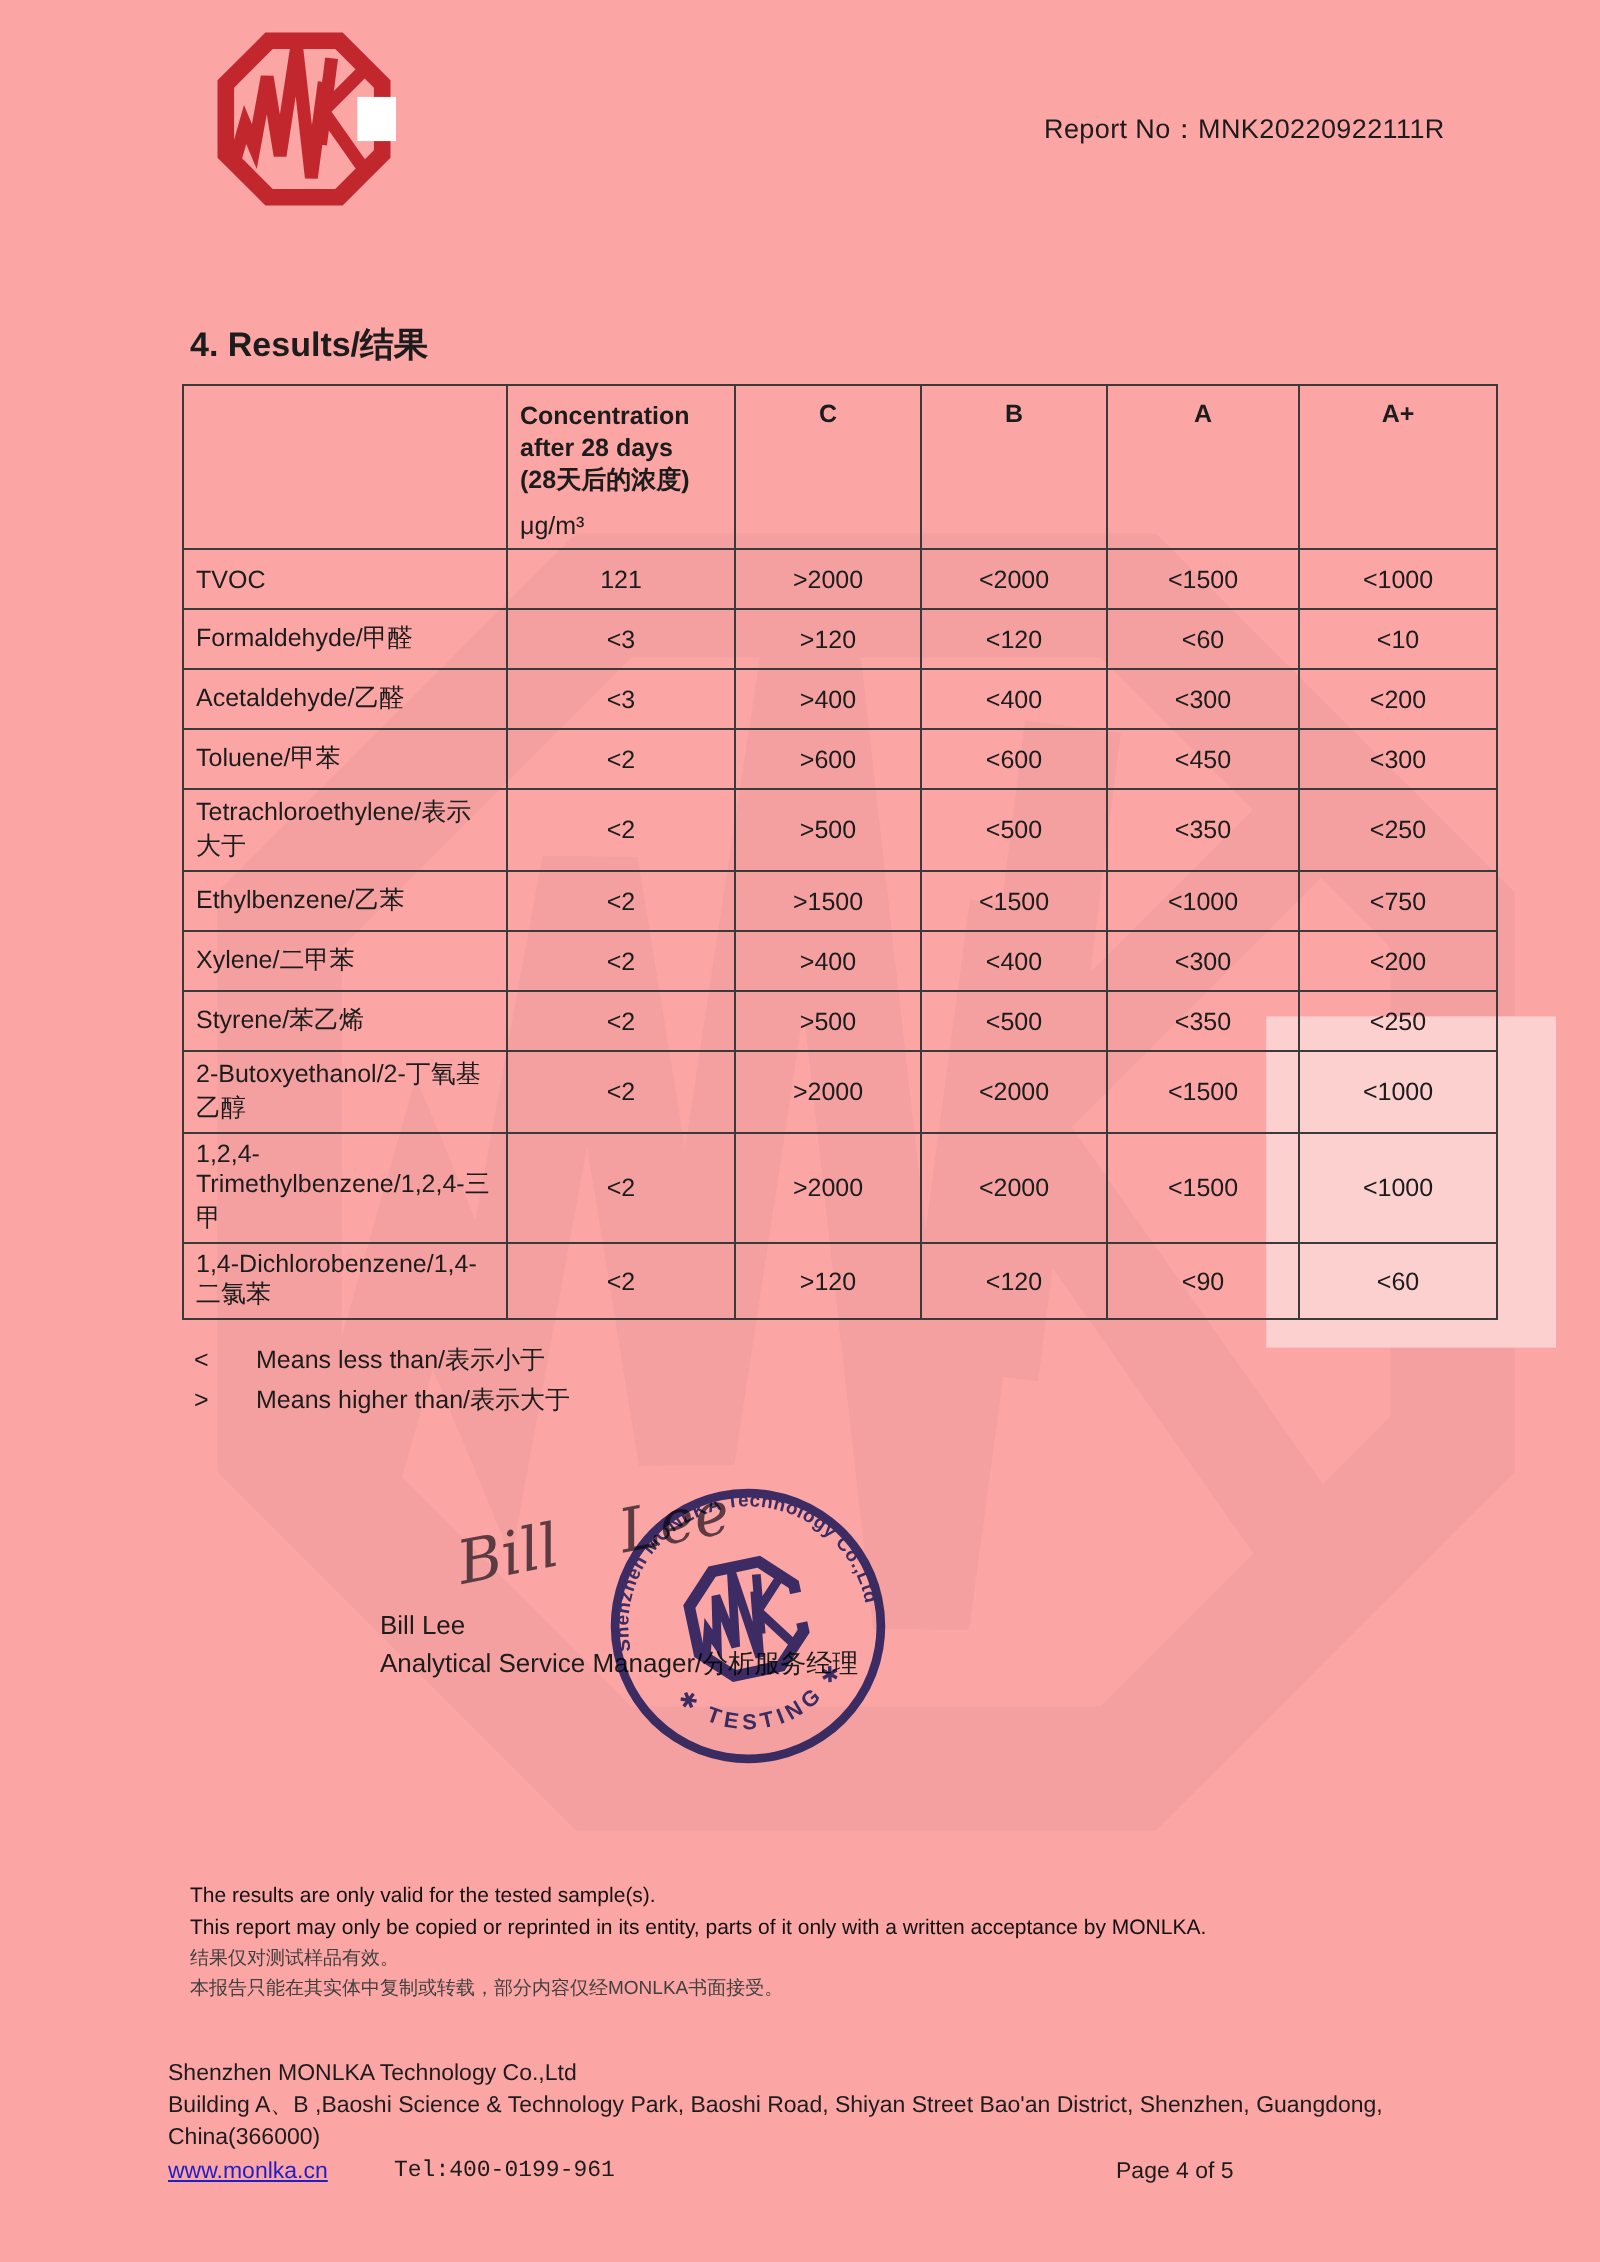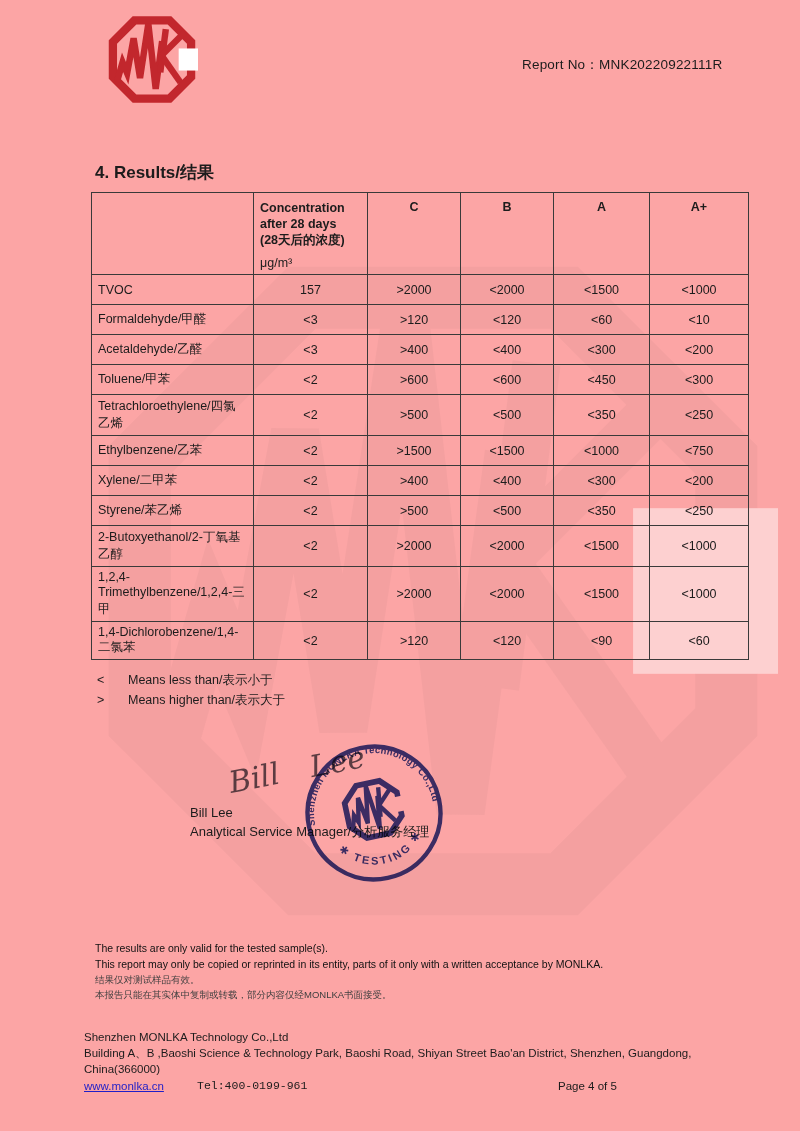--- a/index.html
+++ b/index.html
@@ -97,21 +97,21 @@
         </th>
         <th class="grade">C</th>
         <th class="grade">B</th>
         <th class="grade">A</th>
         <th class="grade">A+</th>
       </tr>
     </thead>
     <tbody>
         <tr>
           <th>TVOC</th>
-          <td>157</td>
+          <td>121</td>
           <td>&gt;2000</td>
           <td>&lt;2000</td>
           <td>&lt;1500</td>
           <td>&lt;1000</td>
         </tr>
         <tr>
           <th>Formaldehyde/甲醛</th>
           <td>&lt;3</td>
           <td>&gt;120</td>
           <td>&lt;120</td>
@@ -128,21 +128,21 @@
         </tr>
         <tr>
           <th>Toluene/甲苯</th>
           <td>&lt;2</td>
           <td>&gt;600</td>
           <td>&lt;600</td>
           <td>&lt;450</td>
           <td>&lt;300</td>
         </tr>
         <tr>
-          <th>Tetrachloroethylene/四氯乙烯</th>
+          <th>Tetrachloroethylene/表示大于</th>
           <td>&lt;2</td>
           <td>&gt;500</td>
           <td>&lt;500</td>
           <td>&lt;350</td>
           <td>&lt;250</td>
         </tr>
         <tr>
           <th>Ethylbenzene/乙苯</th>
           <td>&lt;2</td>
           <td>&gt;1500</td>

